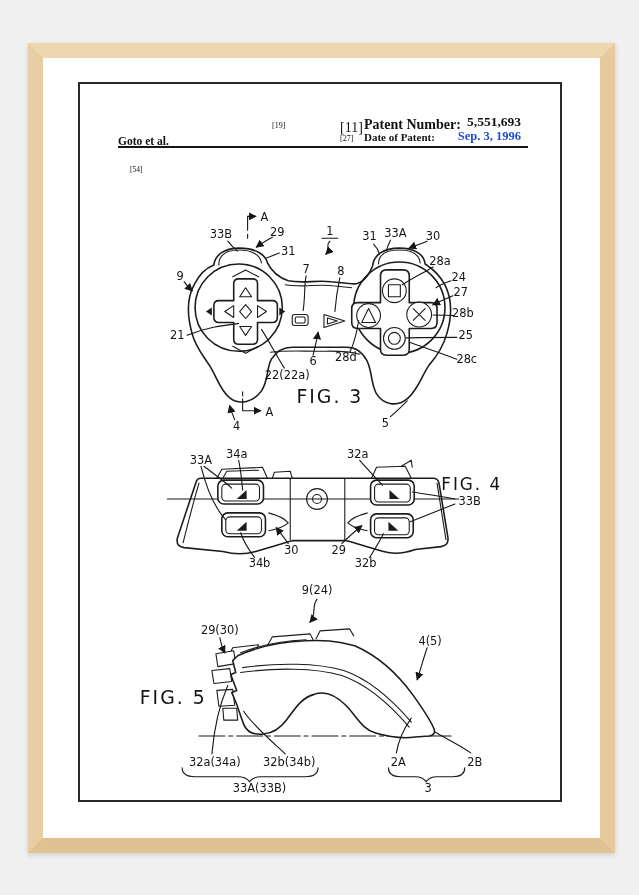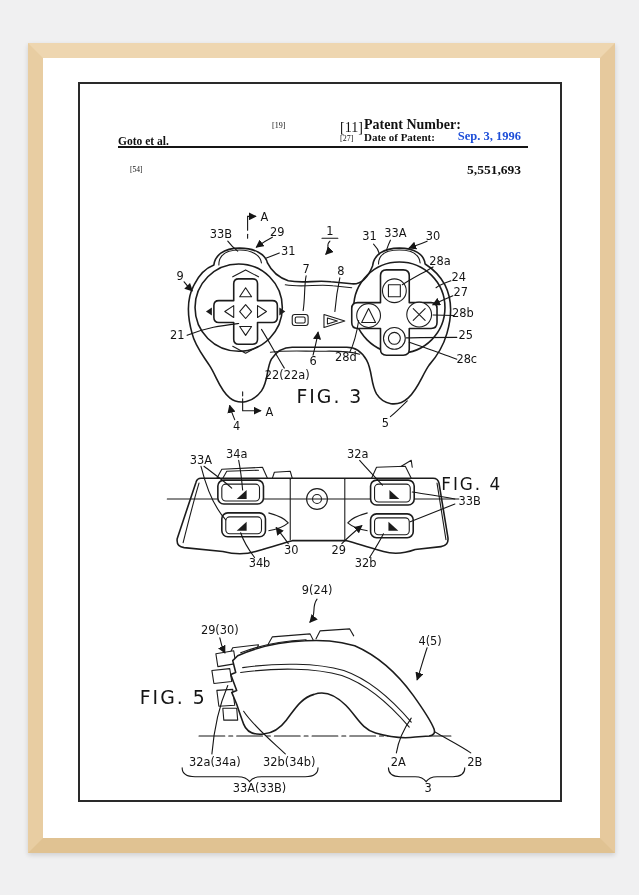--- a/index.html
+++ b/index.html
@@ -9,21 +9,21 @@
          border-top-color:#eed6b0;border-left-color:#e8cda2;border-right-color:#e6c99d;border-bottom-color:#e0c292;
          background:#ffffff;box-shadow:0 2px 5px rgba(0,0,0,.14), inset 0 0 0 1px rgba(160,120,60,.25);}
   .mat{position:absolute;inset:0;background:#ffffff;}
   .page{position:absolute;left:35px;top:24px;width:484px;height:720px;box-sizing:border-box;
         border:2px solid #2a2a2a;background:#ffffff;}
   .hdr-title{position:absolute;left:37px;top:26px;font-size:17.5px;font-weight:bold;letter-spacing:.3px;color:#111;}
   .hdr-19{position:absolute;left:192px;top:37px;font-size:8px;color:#111;}
   .hdr-inventor{position:absolute;left:38px;top:51px;font-size:11.5px;font-weight:bold;color:#111;}
   .hdr-11{position:absolute;left:260px;top:36px;font-size:14px;color:#111;}
   .hdr-pnl{position:absolute;left:284px;top:33px;font-size:14px;font-weight:bold;color:#111;}
-  .hdr-pn{position:absolute;right:39px;top:30px;font-size:13.5px;font-weight:bold;color:#111;margin-top:48px;}
+  .hdr-pn{position:absolute;right:39px;top:30px;font-size:13.5px;font-weight:bold;color:#111;}
   .hdr-45{position:absolute;left:260px;top:50px;font-size:8px;color:#111;}
   .hdr-dl{position:absolute;left:284px;top:47px;font-size:11px;font-weight:bold;color:#111;}
   .hdr-date{position:absolute;right:39px;top:45px;font-size:12.5px;font-weight:bold;color:#1d4ed8;}
   .hdr-rule{position:absolute;left:38px;top:62px;width:410px;height:2px;background:#151515;}
   .s54{position:absolute;left:38px;top:81px;font-size:7.5px;color:#111;padding-left:12px;}
   .s54t{position:absolute;left:60px;top:80px;width:190px;font-size:7.5px;font-weight:bold;line-height:9px;letter-spacing:.2px;color:#111;}
   svg.drawing{position:absolute;left:0;top:110px;}
   svg .ln{stroke:#1c1c1c;stroke-width:1.6;fill:none;stroke-linecap:round;stroke-linejoin:round;}
   svg .lnf{stroke:#1c1c1c;stroke-width:1.6;fill:#ffffff;stroke-linejoin:round;}
   svg .thin{stroke:#1c1c1c;stroke-width:1.1;fill:none;stroke-linecap:round;stroke-linejoin:round;}

